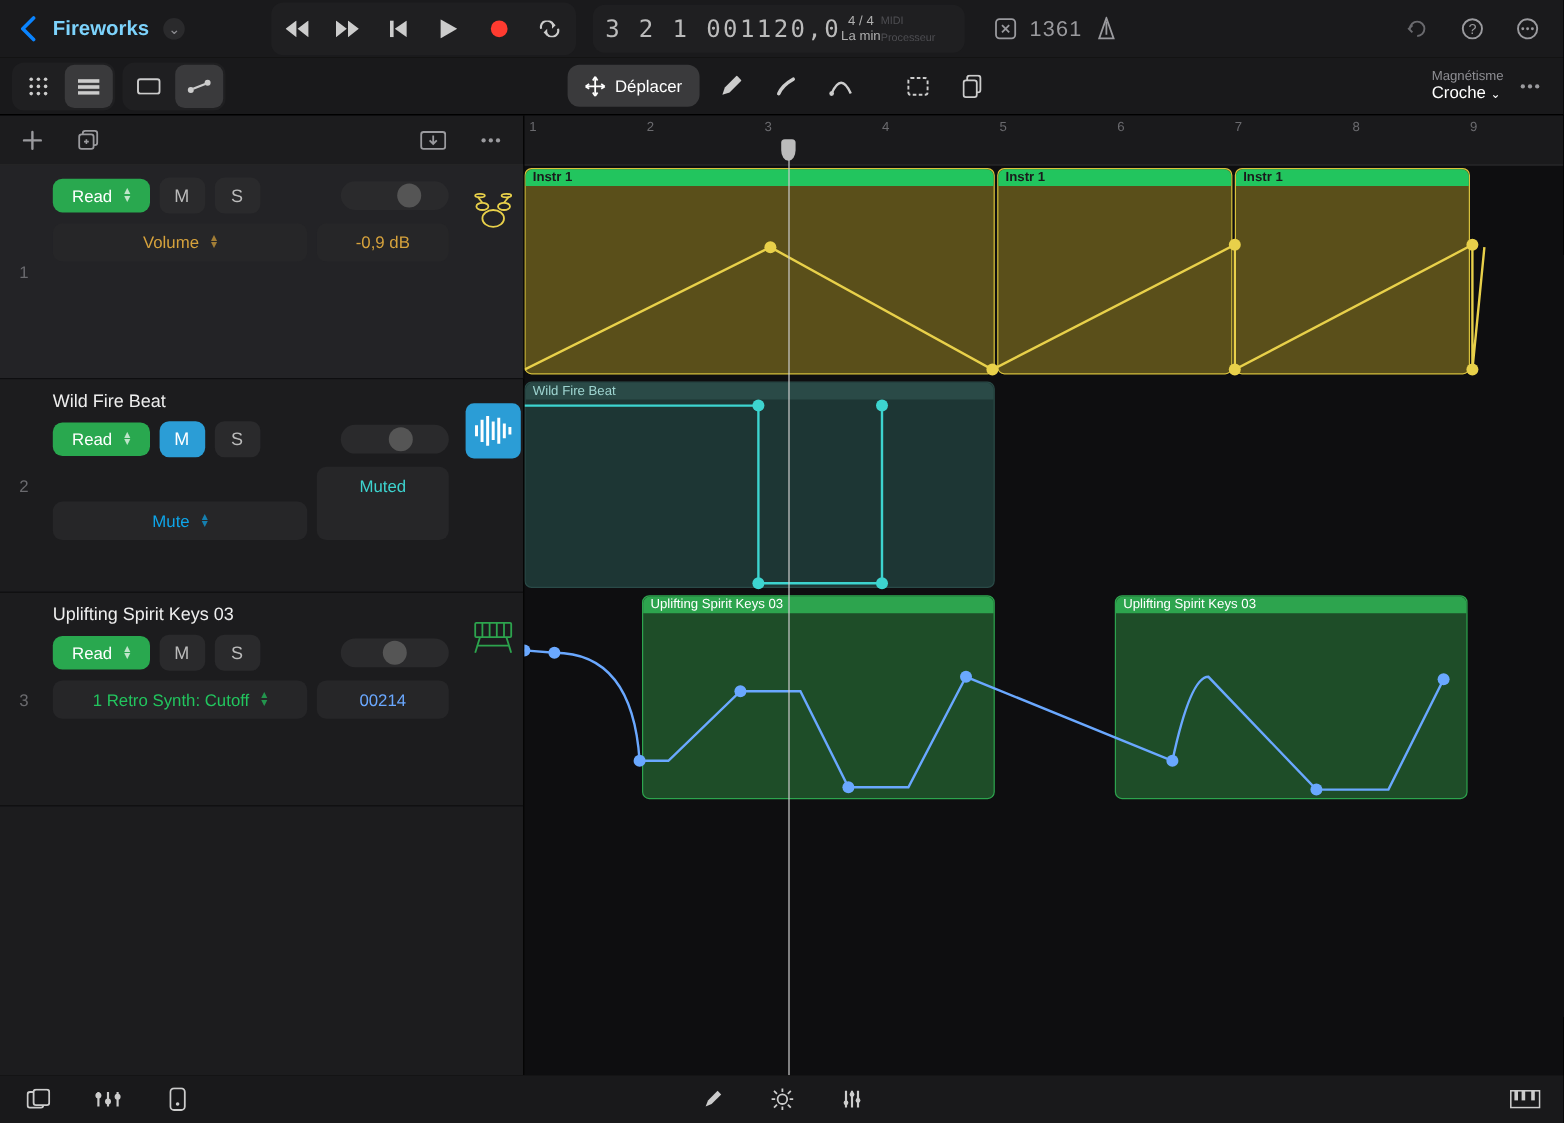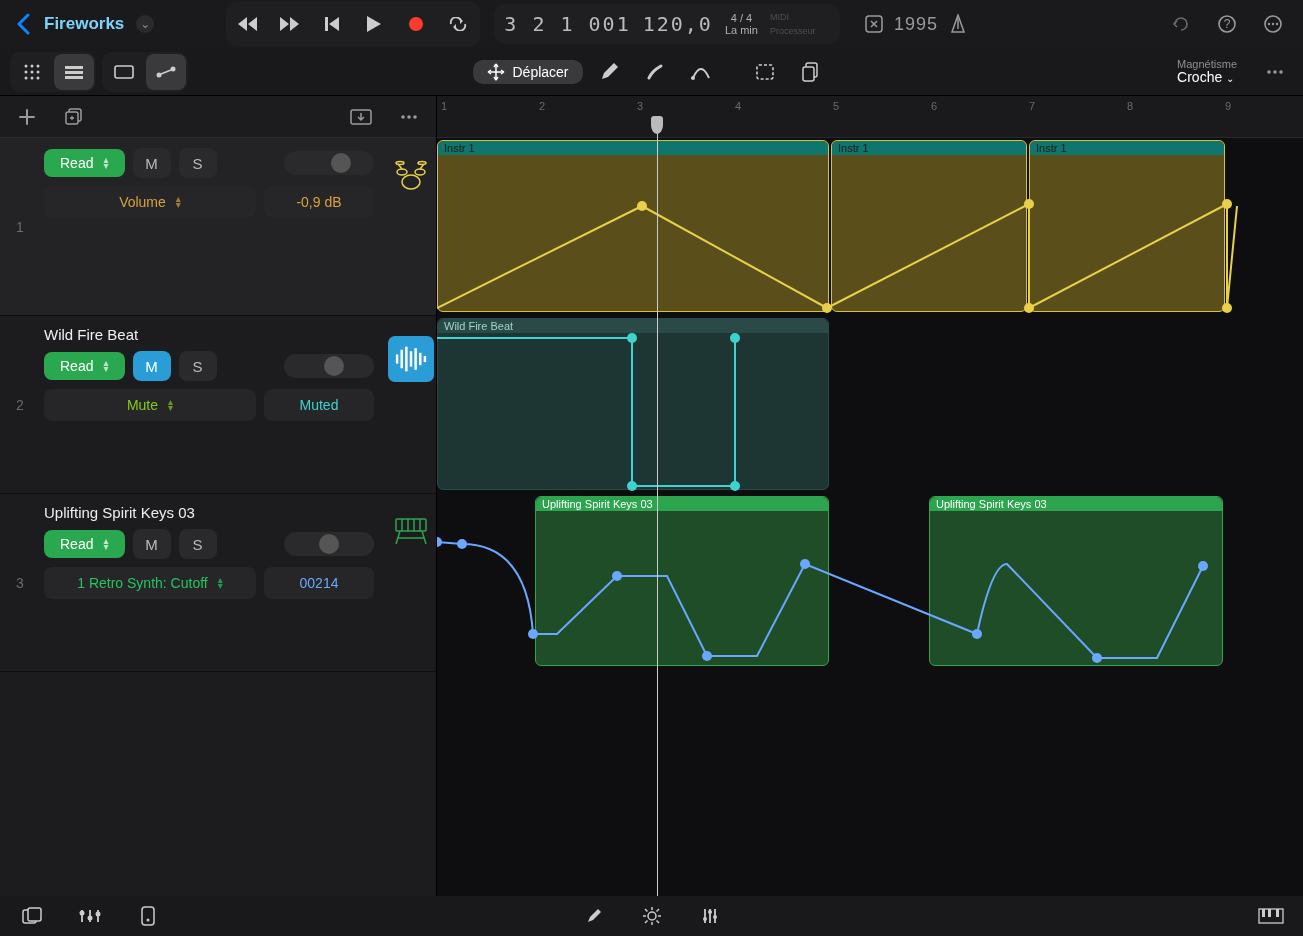--- a/index.html
+++ b/index.html
@@ -9,79 +9,79 @@
   
   .topbar { height: 48px; background: #1a1a1c; display: flex; align-items: center; padding: 0 10px; gap: 6px; }
   .back-chevron { color: #0a84ff; font-size: 24px; padding: 0 6px; cursor: pointer; }
   .project-title { color: #7dd3fc; font-size: 17px; font-weight: 600; margin-left: 2px; }
   .title-chevron { color: #8e8e93; font-size: 12px; }
   .title-chevron-wrap { width:18px; height:18px; border-radius:9px; background:#2a2a2c; display:flex; align-items:center; justify-content:center; margin-left:6px; }
   .spacer { flex: 1; }
   .transport-group { display: flex; gap: 2px; background: #1f1f21; border-radius: 10px; padding: 2px; }
   .tb-btn { width: 40px; height: 40px; display: flex; align-items: center; justify-content: center; border-radius: 8px; color: #ccc; cursor: pointer; font-size: 16px; }
   .tb-btn.rec { color: #ff3b30; }
-  .lcd { display: flex; align-items: center; background: #1f1f21; border-radius: 10px; height: 40px; padding: 0 10px; gap: 12px; color: #b0b0b0; margin-left:8px;}
+  .lcd { display: flex; align-items: center; background: #1f1f21; border-radius: 10px; height: 40px; padding: 0 10px; color: #b0b0b0; margin-left:8px;}
   .lcd .big { font-size: 20px; letter-spacing: 2px; font-family: ui-monospace, Menlo, monospace; color:#bbb; }
   .lcd .small { font-size: 11px; line-height: 1.1; text-align: center; }
   .lcd-meter { width: 60px; height: 26px; display:flex; flex-direction:column; justify-content:center; gap:4px; }
   .lcd-meter .mlabel { font-size: 9px; color: #4e4e52; }
   .topbar-right { display: flex; gap: 6px; margin-left: 10px; }
   .topbar-right .tb-btn { width: 36px; font-size:18px; color:#9a9a9e;}
   .num1234 { font-size: 15px; letter-spacing: 1px; color:#9a9a9e; }
 
   
   .toolbar2 { height: 48px; background: #19191b; border-bottom: 1px solid #000; display: flex; align-items: center; padding: 0 10px; gap: 6px; position: relative; }
   .seg-group { display: flex; background: #1f1f21; border-radius: 10px; padding: 2px; gap: 2px; }
   .seg-group .tb-btn { width: 40px; height: 36px; }
   .seg-group .tb-btn.active { background: #3a3a3c; }
   .center-tools { position: absolute; left: 50%; transform: translateX(-50%); display: flex; gap: 6px; align-items: center; }
-  .pill-btn { display: flex; align-items: center; gap: 8px; background: #3a3a3c; color: #fff; border-radius: 10px; padding: 0 14px; height: 24px; cursor: pointer; font-size: 14px; }
-  .snap-label { position: absolute; right: 66px; color: #8e8e93; font-size: 11px; line-height: 1.1; }
+  .pill-btn { display: flex; align-items: center; gap: 8px; background: #3a3a3c; color: #fff; border-radius: 10px; padding: 0 14px; height: 35px; cursor: pointer; font-size: 14px; }
+  .snap-label { position: absolute; right: 50px; color: #8e8e93; font-size: 11px; line-height: 1.1; }
   .snap-label .val { color: #fff; font-size: 14px; }
 
   
   .main { flex: 1; display: flex; overflow: hidden; }
   .track-list { width: 437px; background: #1c1c1e; display: flex; flex-direction: column; border-right: 1px solid #000;}
   .track-header-bar { height: 42px; display: flex; align-items: center; padding: 0 12px; gap: 18px; border-bottom: 1px solid #2a2a2c; }
   .track-header-bar .tb-btn { width: 30px; color:#9a9a9e; }
   .track-row { display: flex; border-bottom: 1px solid #0e0e10; }
   .track-num { width: 40px; display: flex; align-items: center; justify-content: center; color: #6a6a6e; font-size: 14px; }
   .track-content { flex: 1; padding: 10px 12px 10px 4px; }
   .track-name { color: #eee; font-size: 15px; margin-bottom: 8px; }
   .track-controls-row { display: flex; gap: 8px; align-items: center; margin-bottom: 8px; }
   .mode-btn { background: #29a84f; color: #fff; padding: 6px 16px; border-radius: 8px; font-size: 14px; display:flex; align-items:center; gap:6px; cursor:pointer; }
   .ms-btn { background: #2a2a2c; color: #bbb; width: 38px; height: 30px; border-radius: 8px; display: flex; align-items: center; justify-content: center; font-size: 15px; cursor:pointer; }
   .ms-btn.active { background: #2b9dd6; color: #fff; }
   .pan-slider { width: 90px; height: 24px; background: #2a2a2c; border-radius: 12px; position: relative; margin-left: auto; }
   .pan-knob { width: 20px; height: 20px; border-radius: 50%; background: #555; position: absolute; top: 2px; left: 47px; }
   .param-row { display: flex; gap: 8px; }
   .param-select { flex: 1; background: #262628; border-radius: 8px; padding: 8px 10px; color: #d6a23c; font-size: 14px; display:flex; align-items:center; justify-content:center; gap:6px; cursor:pointer;}
   .param-select.blue { color: #22c55e; }
-  .param-select.teal { color: #84cc16; }
+  .param-select.teal { color: #0ea5e9; margin-top: 29px; }
   .param-value { width: 110px; background: #262628; border-radius: 8px; padding: 8px 10px; text-align: center; font-size: 14px; cursor:pointer;}
   .param-value.gold { color: #d6a23c; }
   .param-value.blue { color: #6aa8ff; }
   .param-value.teal { color: #3dd4cf; }
   .track-icon-col { width: 50px; display: flex; align-items: flex-start; justify-content: center; padding-top: 20px; }
   .track-icon-col svg { width: 34px; height: 34px; }
   .sel-row { background: #232326; }
 
   
   .arrange { flex: 1; background: #0e0e10; position: relative; overflow: hidden; }
   .ruler { height: 42px; background: #1a1a1c; border-bottom: 1px solid #2a2a2c; position: relative; }
   .ruler .bar-num { position: absolute; top: 4px; font-size: 11px; color: #6a6a6e; }
   .playhead { position: absolute; top: 22px; bottom: 0; width: 1px; background: #ccc; z-index: 50; }
   .playhead-head { position: absolute; top: -2px; left: -6px; width: 12px; height: 18px; background: #bbb; border-radius: 3px 3px 50% 50%; }
 
   .regions { position: absolute; top: 42px; left: 0; right: 0; bottom: 0; }
   .lane { position: absolute; left: 0; right: 0; }
   .region { position: absolute; border-radius: 6px; top: 2px; }
   .region .label { font-size: 11px; padding: 1px 6px; color: rgba(0,0,0,0.7); background: rgba(255,255,255,0.2); border-radius: 6px 6px 0 0; }
   .reg-yellow { background: #5a4f1a; border: 1px solid #d8c13c; }
-  .reg-yellow .label { background: #0f766e; color: #1a1a1c; }
+  .reg-yellow .label { background: #22c55e; color: #1a1a1c; font-weight: bold; }
   .reg-teal { background: #1d3634; border: 1px solid #2a4a47; }
   .reg-teal .label { background: #2a4a47; color: #9ed4d0; font-size:11px; }
   .reg-green { background: #1e4d28; border: 1px solid #2da44e; }
   .reg-green .label { background: #2da44e; color: #fff; }
 
   .auto-line { position: absolute; pointer-events: none; }
   .auto-pt { width: 10px; height: 10px; border-radius: 50%; position: absolute; margin: -5px 0 0 -5px; }
 
   .bottom-bar { height: 40px; background: #19191b; display: flex; align-items: center; padding: 0 18px; gap: 30px; }
   .bottom-bar .tb-btn { width: 28px; color: #9a9a9e; }
@@ -155,21 +155,21 @@
     </div>
   </div>
 
   <div class="topbar-right">
     <div class="tb-btn">
         <svg width="20" height="20" viewBox="0 0 20 20">
           <rect x="2" y="2" width="16" height="16" rx="3" stroke="#9a9a9e" stroke-width="1.5" fill="none"></rect>
           <path d="M7 7 L13 13 M13 7 L7 13" stroke="#9a9a9e" stroke-width="1.5"></path>
         </svg>
       </div>
-    <div class="tb-btn num1234">1995</div>
+    <div class="tb-btn num1234">1361</div>
     <div class="tb-btn">
         <svg width="18" height="20" viewBox="0 0 18 20">
           <path d="M9 1 L15 18 H3 Z" stroke="#9a9a9e" stroke-width="1.5" fill="none"></path>
           <line x1="9" y1="4" x2="9" y2="15" stroke="#9a9a9e" stroke-width="1.5"></line>
         </svg>
       </div>
   </div>
 
   <div class="spacer"></div>
 

